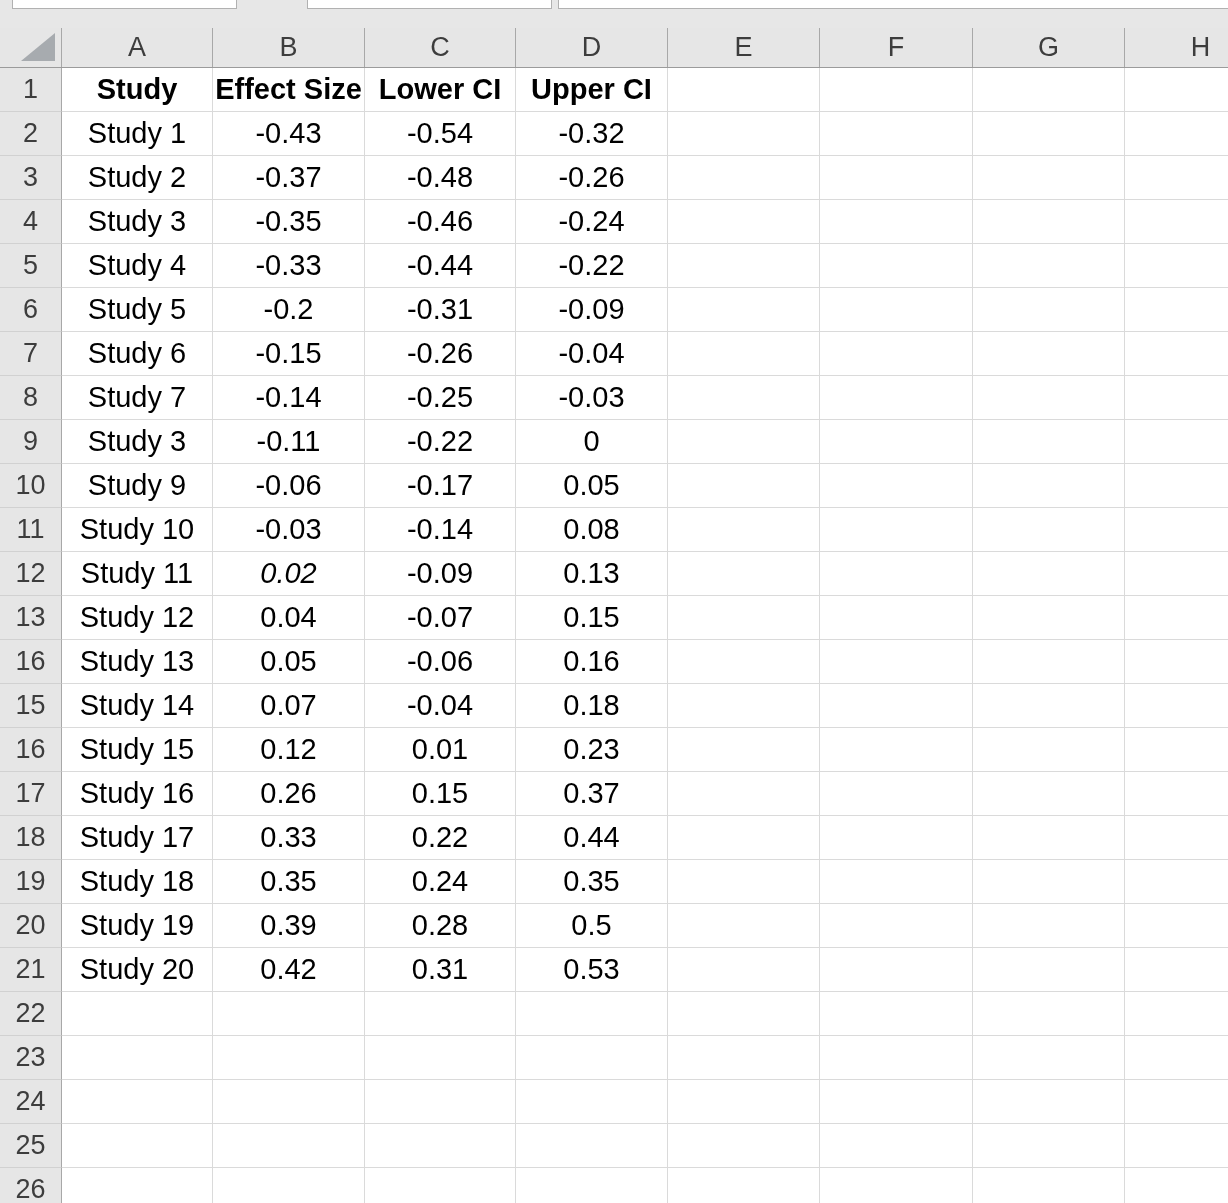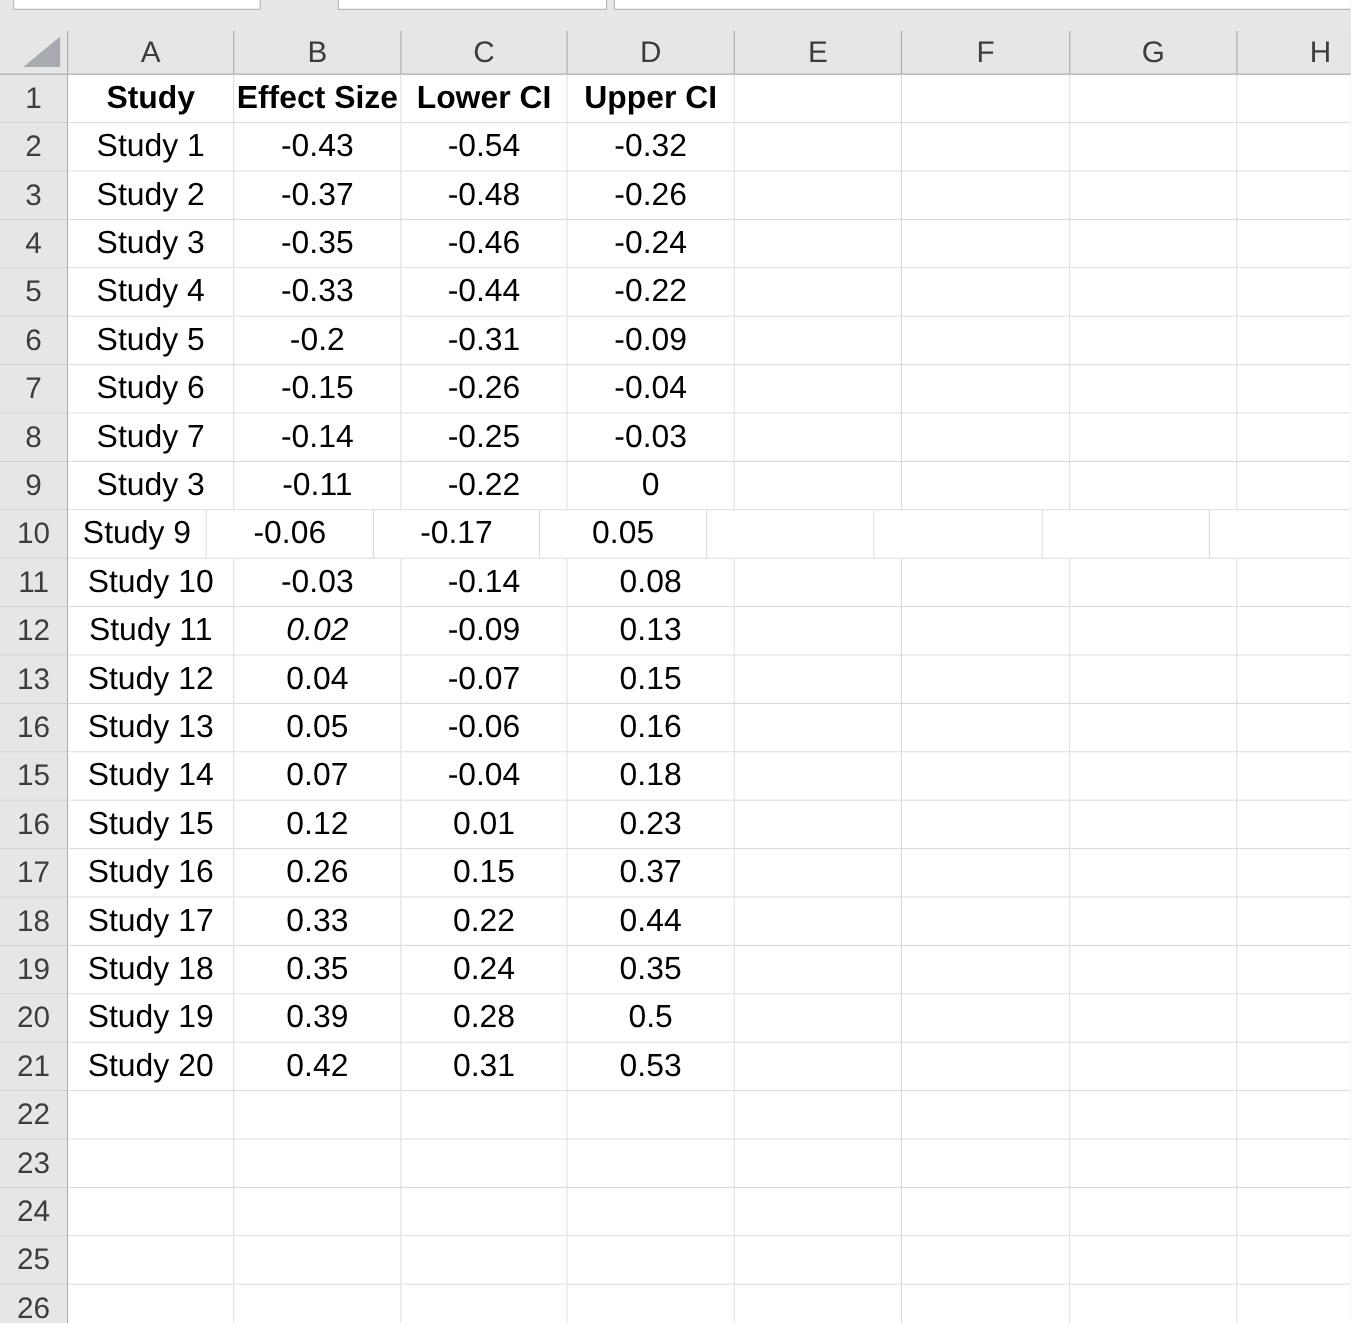--- a/index.html
+++ b/index.html
@@ -322,21 +322,21 @@
         </div>
         <div class="cell" style="width: 152px;"></div>
         <div class="cell" style="width: 153px;"></div>
         <div class="cell" style="width: 152px;"></div>
         <div class="cell" style="width: 152px;"></div>
       </div>
       <div class="grid-row">
         <div class="row-h">
           <span>10</span>
         </div>
-        <div class="cell" style="width: 126px; align-items: center;">
+        <div class="cell" style="width: 151px; align-items: center;">
           <span>Study 9</span>
         </div>
         <div class="cell" style="width: 152px;">
           <span>-0.06</span>
         </div>
         <div class="cell" style="width: 151px;">
           <span>-0.17</span>
         </div>
         <div class="cell" style="width: 152px;">
           <span>0.05</span>

